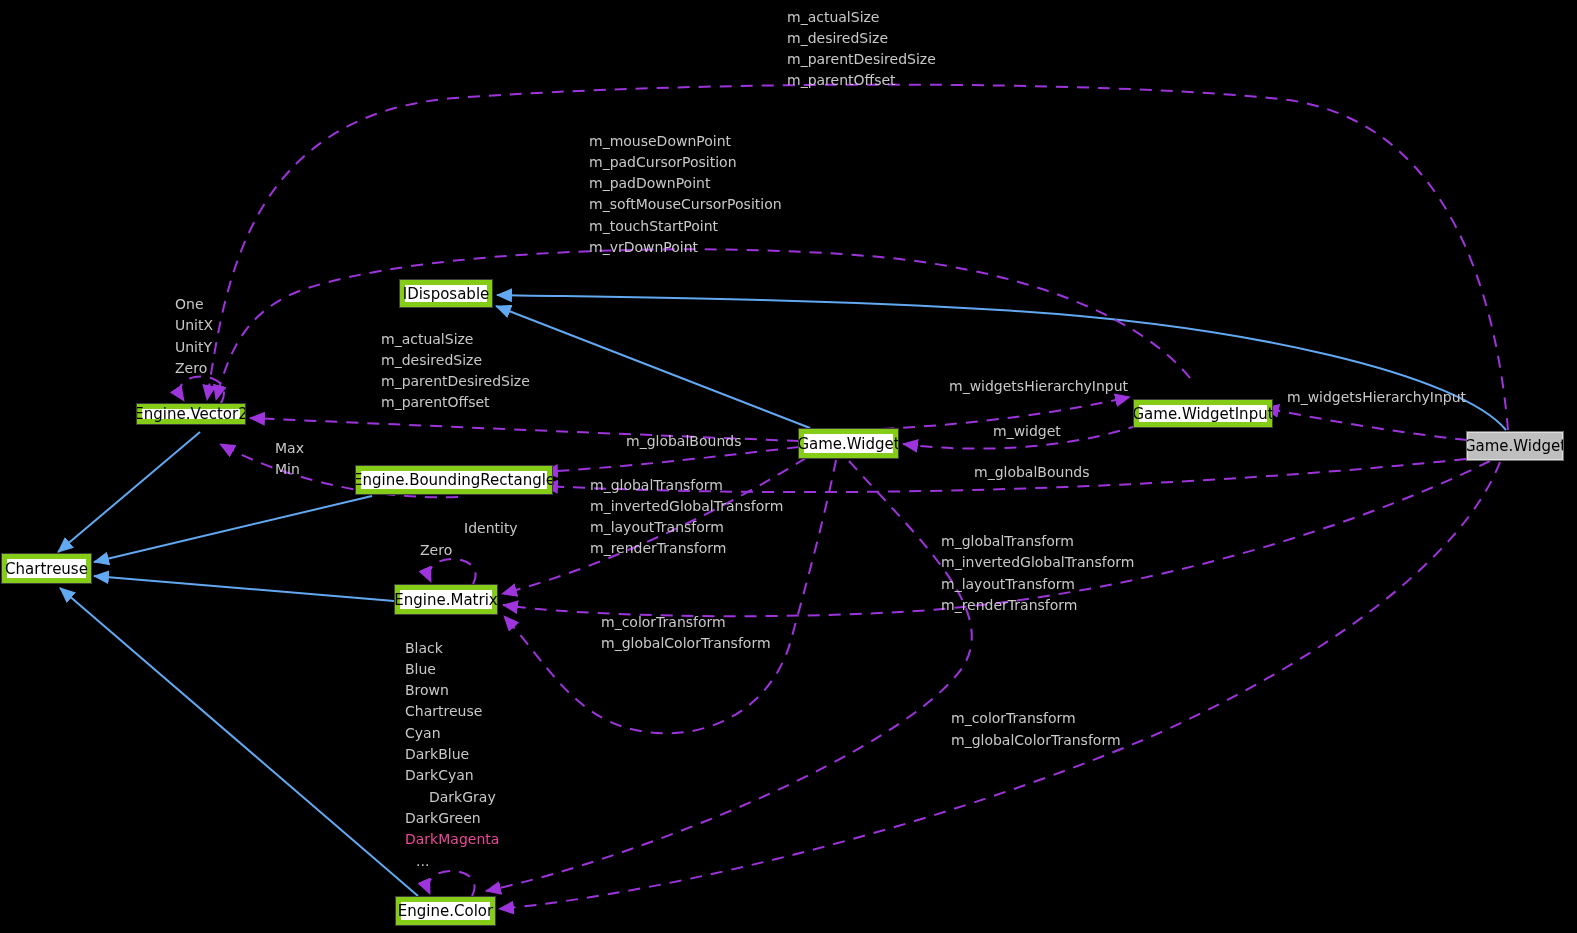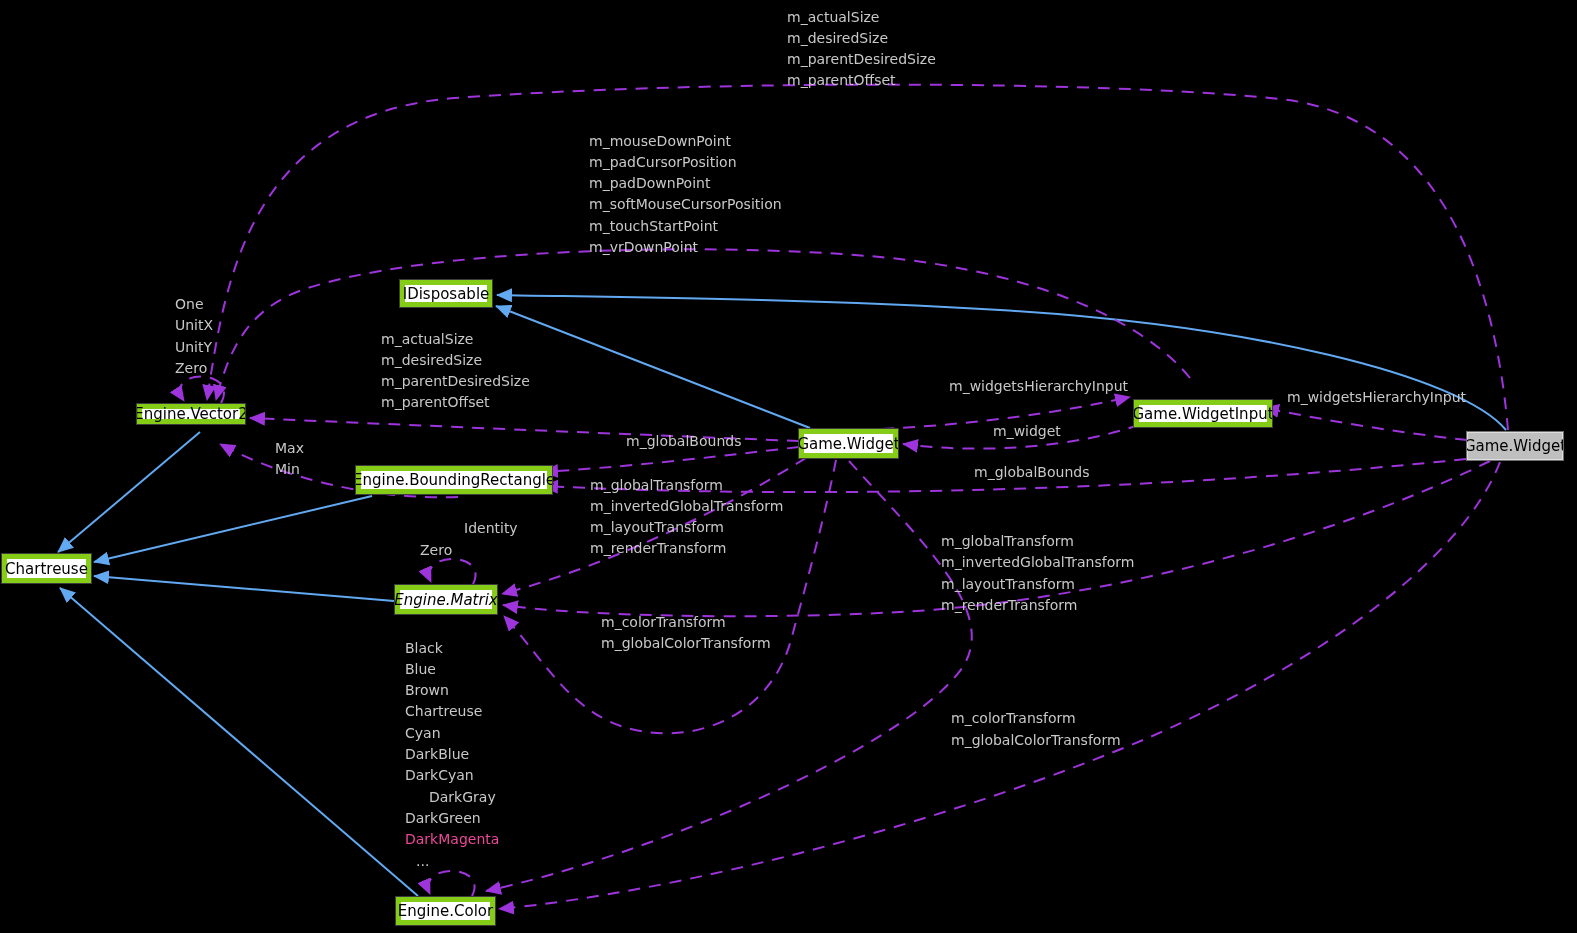--- a/index.html
+++ b/index.html
@@ -102,19 +102,19 @@
       <div class="elabel" style="left: 405px; top: 832px; color: #ec4899;">DarkMagenta</div>
       <div class="elabel" style="left: 416px; top: 854px; color: rgb(200, 200, 200);">...</div>
       <div class="elabel" style="left: 951px; top: 711px; color: rgb(200, 200, 200);">m_colorTransform</div>
       <div class="elabel" style="left: 951px; top: 733px; color: rgb(200, 200, 200);">m_globalColorTransform</div>
     </div>
   <div id="nodes-layer">
       <div class="node" style="left: 400px; top: 280px; width: 92px; height: 27px;">IDisposable</div>
       <div class="node" style="left: 137px; top: 404px; width: 108px; height: 20px;">Engine.Vector2</div>
       <div class="node" style="left: 356px; top: 466px; width: 196px; height: 28px;">Engine.BoundingRectangle</div>
       <div class="node" style="left: 2px; top: 554px; width: 89px; height: 29px;">Chartreuse</div>
-      <div class="node" style="left: 395px; top: 585px; width: 102px; height: 29px; font-style: italic;">Engine.Matrix</div>
+      <div class="node" style="left: 395px; top: 585px; width: 102px; height: 29px;">Engine.Matrix</div>
       <div class="node" style="left: 396px; top: 897px; width: 99px; height: 28px;">Engine.Color</div>
       <div class="node" style="left: 799px; top: 429px; width: 99px; height: 29px;">Game.Widget</div>
       <div class="node" style="left: 1134px; top: 400px; width: 138px; height: 27px;">Game.WidgetInput</div>
       <div class="node hl" style="left: 1467px; top: 432px; width: 96px; height: 28px;">Game.Widget</div>
     </div>
 </div>
 
 </body></html>

